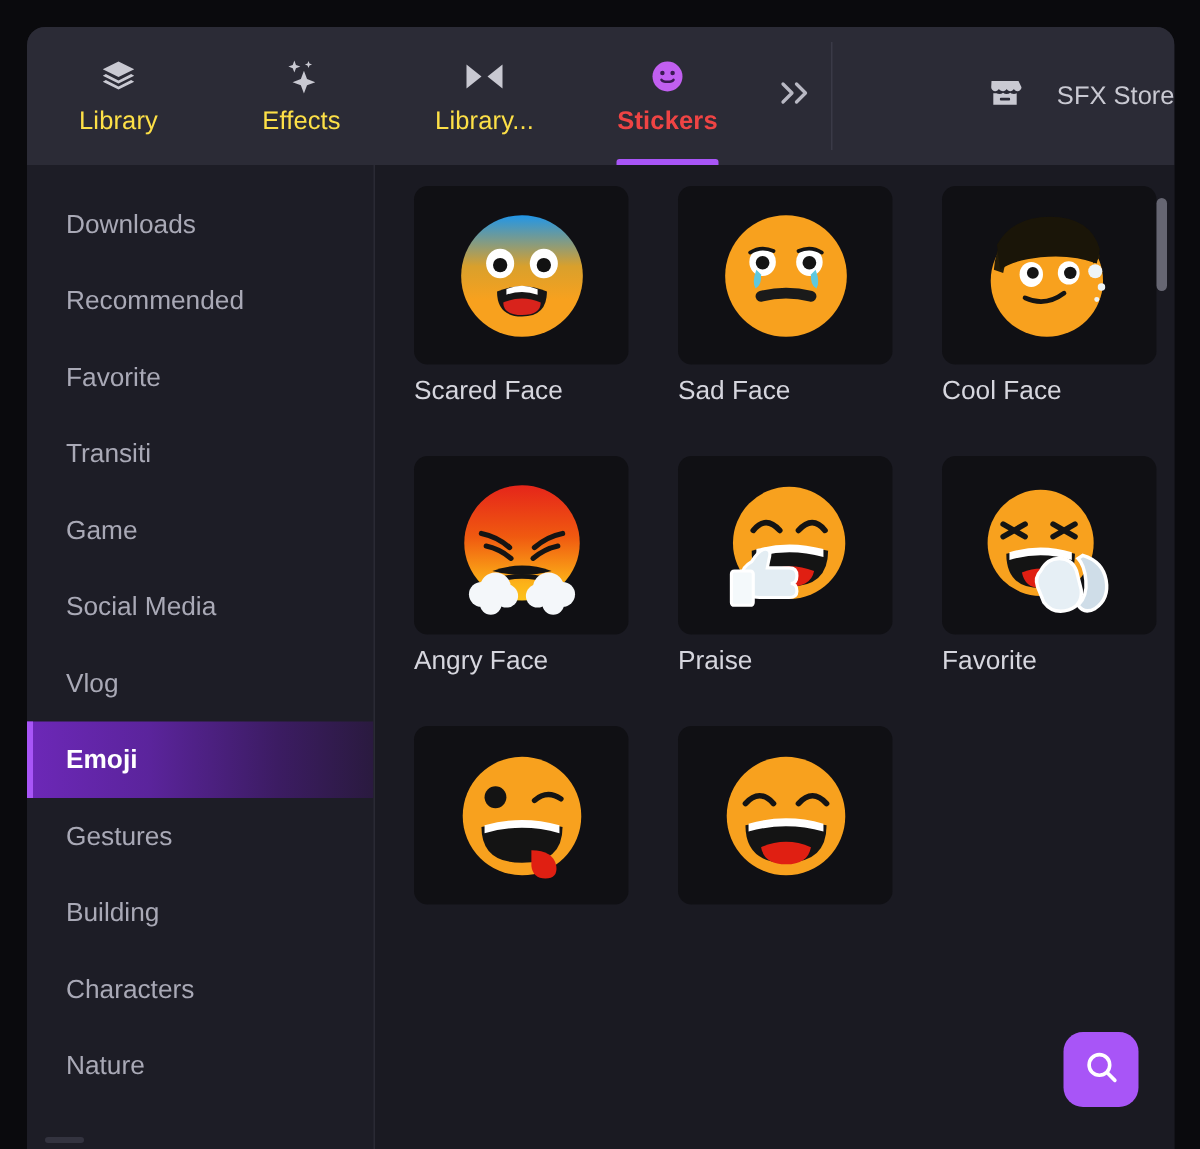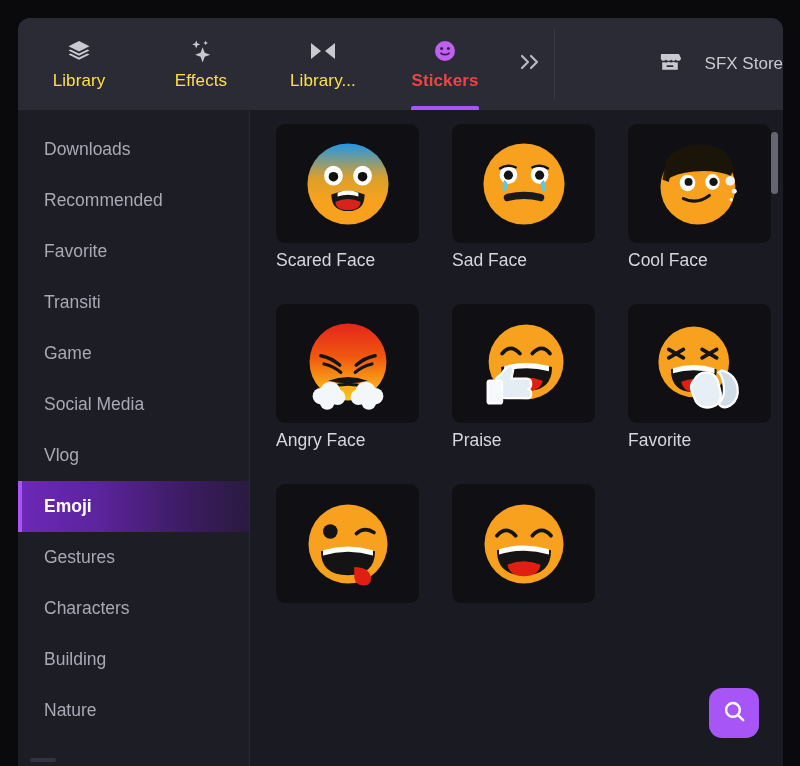--- a/index.html
+++ b/index.html
@@ -270,24 +270,24 @@
       <div class="side-item">
           <span>Vlog</span>
         </div>
       <div class="side-item active">
           <span>Emoji</span>
         </div>
       <div class="side-item">
           <span>Gestures</span>
         </div>
       <div class="side-item">
+          <span>Building</span>
+        </div>
+      <div class="side-item">
           <span>Characters</span>
-        </div>
-      <div class="side-item">
-          <span>Building</span>
         </div>
       <div class="side-item">
           <span>Nature</span>
         </div>
     </div>
 
     <div class="content">
       <div class="grid">
 
         <div class="card">

